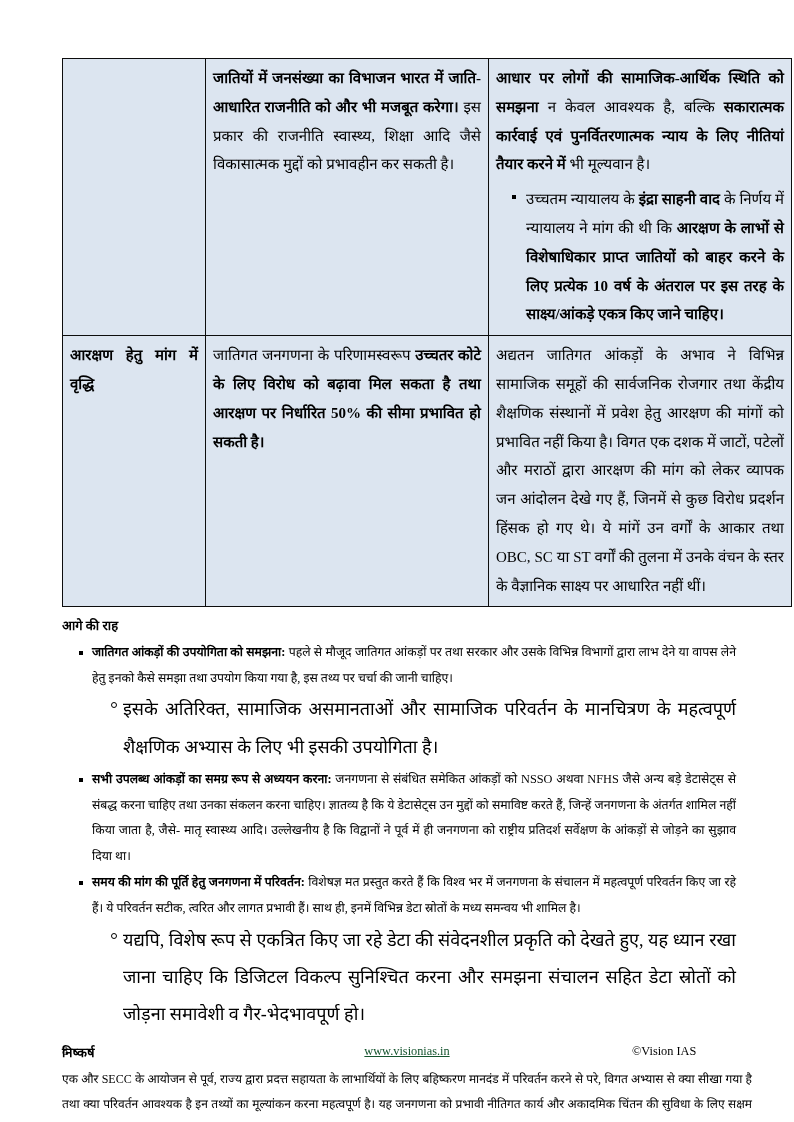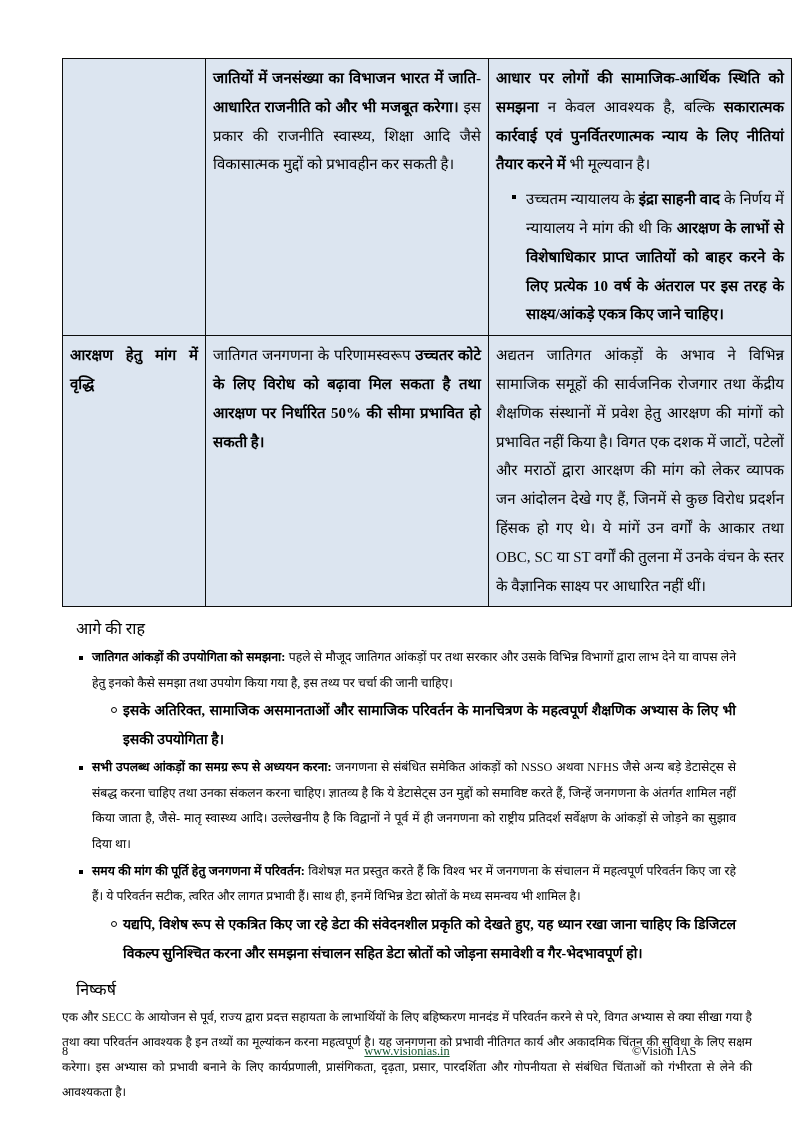--- a/index.html
+++ b/index.html
@@ -90,23 +90,23 @@
     content: "";
     position: absolute;
     left: 0;
     top: 10px;
     width: 4px;
     height: 4px;
     background: #000;
   }
   
   h2.sec-head {
-    font-size: 16px;
-    font-weight: normal;
-    margin: 9px 0 3px 14px;
+    font-size: 13px;
+    font-weight: bold;
+    margin: 9px 0 3px 0;
     line-height: 1.6;
   }
   ul.lvl1 {
     list-style: none;
     margin: 0;
     padding: 0;
   }
   ul.lvl1 > li {
     position: relative;
     padding-left: 30px;
@@ -126,25 +126,24 @@
     background: #000;
   }
   ul.lvl2 {
     list-style: none;
     margin: 0;
     padding: 0;
   }
   ul.lvl2 > li {
     position: relative;
     padding-left: 31px;
-    font-size: 14px;
+    font-size: 18px;
     line-height: 2.08;
     text-align: justify;
     text-justify: inter-word;
-    font-weight: bold;
   }
   ul.lvl2 > li::before {
     content: "";
     position: absolute;
     left: 19px;
     top: 11px;
     width: 4px;
     height: 4px;
     border: 1px solid #000;
     border-radius: 50%;

